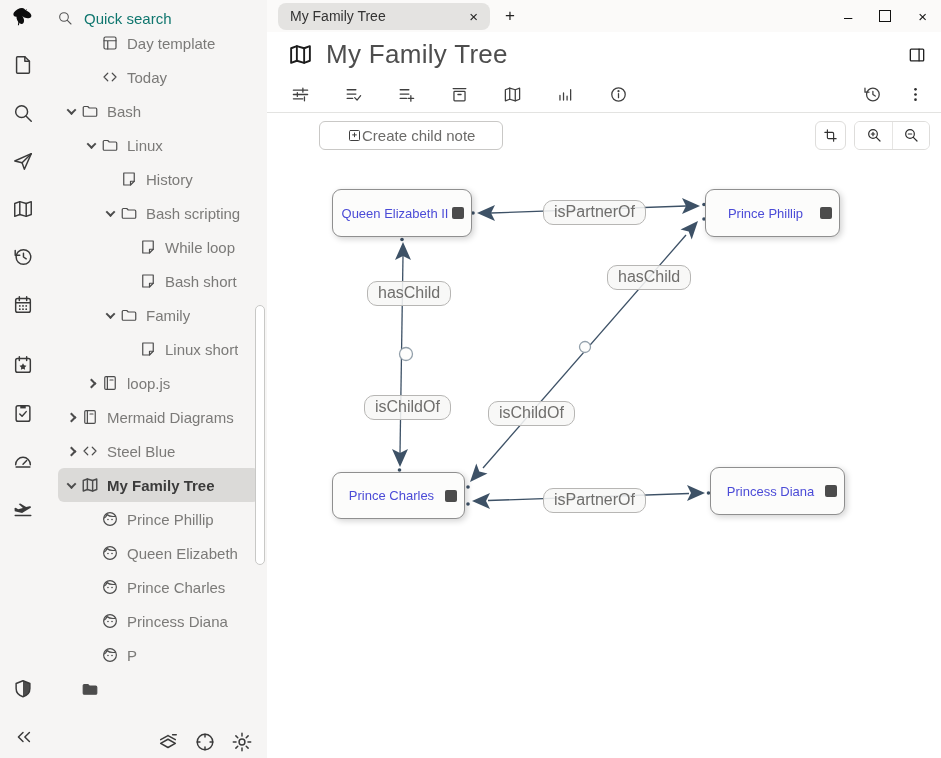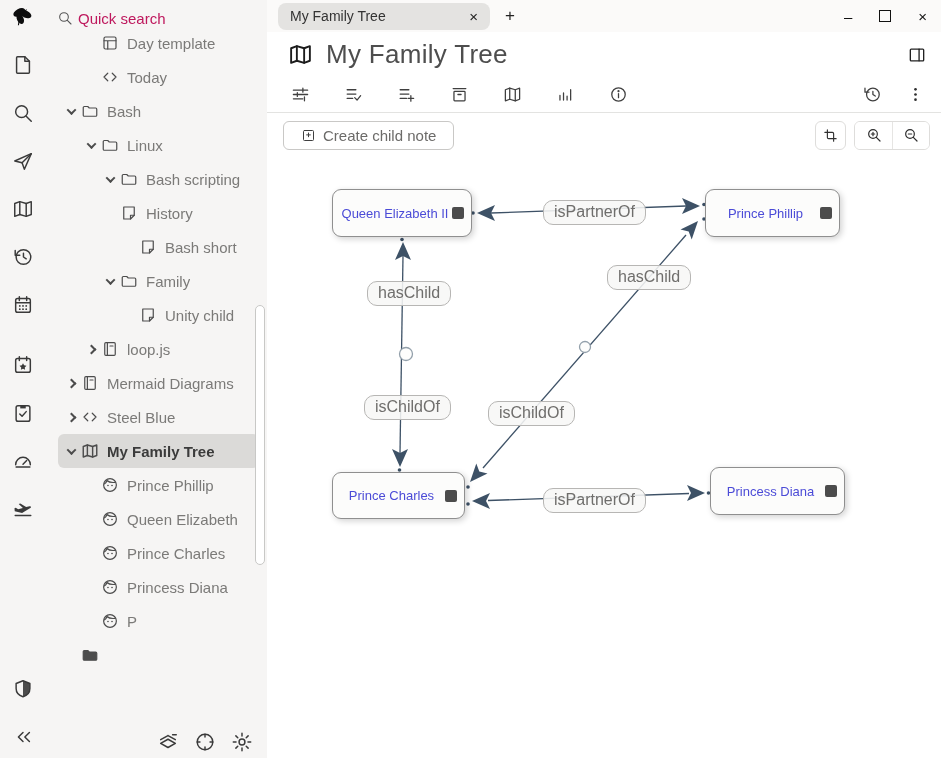--- a/index.html
+++ b/index.html
@@ -13,21 +13,21 @@
   .ib { width:22px; height:22px; margin-bottom:26px; color:#3a3a3a; cursor:pointer; }
   .ib svg { width:22px; height:22px; display:block; }
   .ib.logo { margin-bottom:26px; }
   .ib.gap-top { margin-top:12px; }
   .ib.push { margin-top:auto; }
   .ic { fill:none; stroke:currentColor; stroke-width:1.6; stroke-linecap:round; stroke-linejoin:round; }
 
   
   .sidebar { width:222px; background:#f6f5f4; position:relative; overflow:hidden; flex:none; }
   .quick-search { height:36px; display:flex; align-items:center; padding-left:12px;
-    color:#be185d; font-size:15px; gap:5px; position:relative; z-index:3; background:#f6f5f4; }
+    color:#0f766e; font-size:15px; gap:11px; position:relative; z-index:3; background:#f6f5f4; }
   .quick-search svg { width:16px; height:16px; color:#555; }
   .tree { margin-top:-10px; position:relative; z-index:1; }
   .row { height:34px; display:flex; align-items:center; color:#7b7a78; font-size:15px;
     white-space:nowrap; cursor:pointer; }
   .row .lbl { overflow:hidden; }
   .d1 { padding-left:16px; } .d2 { padding-left:36px; } .d3 { padding-left:55px; } .d4 { padding-left:74px; }
   .chev { width:20px; flex:none; display:flex; align-items:center; justify-content:center; }
   .chev i { width:7px; height:7px; border-right:2px solid #4c4c4c; border-bottom:2px solid #4c4c4c; display:block; }
   .chev.down i { transform:rotate(45deg) translate(-1px,-1px); }
   .chev.right i { transform:rotate(-45deg); }
@@ -62,23 +62,23 @@
   .panel-toggle svg { width:20px; height:20px; }
 
   .ribbon { height:36px; display:flex; align-items:center; padding-left:24px; padding-right:16px;
     border-bottom:1px solid #e3e3e1; flex:none; }
   .rb { width:19px; height:19px; color:#3f3f3f; margin-right:34px; cursor:pointer; }
   .rb svg { width:19px; height:19px; display:block; }
   .rb-right { margin-left:auto; display:flex; align-items:center; gap:24px; }
   .rb-right .rb { margin-right:0; }
 
   .content-toolbar { height:44px; display:flex; align-items:center; padding:0 11px 0 16px; flex:none; }
-  .btn-create { display:flex; align-items:center; gap:7px; border:1px solid #c9c8c6; border-radius:6px;
-    background:#fff; height:29px; padding:0 17px; font-size:15px; color:#6c6b69;
-    font-family:inherit; cursor:pointer; }
+  .btn-create { display:flex; align-items:center; border:1px solid #c9c8c6; border-radius:6px;
+    background:#fff; height:29px; padding:0 27px; font-size:15px; color:#6c6b69;
+    font-family:inherit; cursor:pointer;margin-left:36px; }
   .btn-create svg { width:15px; height:15px; color:#3f3f3f; }
   .ct-right { margin-left:auto; display:flex; gap:8px; }
   .sqbtn { width:31px; height:29px; border:1px solid #dedddb; border-radius:6px; background:#fff;
     display:flex; align-items:center; justify-content:center; color:#2f2f2f; cursor:pointer; }
   .sqbtn svg { width:15px; height:15px; }
   .zoomgroup { display:flex; border:1px solid #dedddb; border-radius:6px; overflow:hidden; }
   .zoomgroup .zbtn { width:37px; height:27px; display:flex; align-items:center; justify-content:center;
     color:#2f2f2f; cursor:pointer; background:#fff; }
   .zoomgroup .zbtn + .zbtn { border-left:1px solid #e6e5e3; }
   .zoomgroup svg { width:16px; height:16px; }
@@ -251,48 +251,58 @@
             <i></i>
           </span>
         <span class="ticon">
             <svg viewBox="0 0 24 24" class="ic">
               <path d="M3 7.5a1.5 1.5 0 0 1 1.5-1.5H9l2 2h8.5A1.5 1.5 0 0 1 21 9.5v8a1.5 1.5 0 0 1-1.5 1.5h-15A1.5 1.5 0 0 1 3 17.5z"></path>
             </svg>
           </span>
         <span class="lbl">Linux</span>
       </div>
       <div class="row d3">
-        <span class="chev down">
-            <i></i>
-          </span>
-        <span class="ticon">
-            <svg viewBox="0 0 24 24" class="ic">
-              <path d="M3 7.5a1.5 1.5 0 0 1 1.5-1.5H9l2 2h8.5A1.5 1.5 0 0 1 21 9.5v8a1.5 1.5 0 0 1-1.5 1.5h-15A1.5 1.5 0 0 1 3 17.5z"></path>
-            </svg>
-          </span>
-        <span class="lbl">Bash scripting</span>
-      </div>
-      <div class="row d3">
         <span class="chev"></span>
         <span class="ticon">
             <svg viewBox="0 0 24 24" class="ic">
               <path d="M5 4h14v11l-5 5H5z"></path>
               <path d="M14 20v-5h5"></path>
             </svg>
           </span>
         <span class="lbl">History</span>
       </div>
+      <div class="row d3">
+        <span class="chev down">
+            <i></i>
+          </span>
+        <span class="ticon">
+            <svg viewBox="0 0 24 24" class="ic">
+              <path d="M3 7.5a1.5 1.5 0 0 1 1.5-1.5H9l2 2h8.5A1.5 1.5 0 0 1 21 9.5v8a1.5 1.5 0 0 1-1.5 1.5h-15A1.5 1.5 0 0 1 3 17.5z"></path>
+            </svg>
+          </span>
+        <span class="lbl">Bash scripting</span>
+      </div>
       <div class="row d4">
         <span class="chev"></span>
         <span class="ticon">
             <svg viewBox="0 0 24 24" class="ic">
               <path d="M5 4h14v11l-5 5H5z"></path>
               <path d="M14 20v-5h5"></path>
             </svg>
           </span>
+        <span class="lbl">While loop</span>
+      </div>
+      <div class="row d4">
+        <span class="chev"></span>
+        <span class="ticon">
+            <svg viewBox="0 0 24 24" class="ic">
+              <path d="M5 4h14v11l-5 5H5z"></path>
+              <path d="M14 20v-5h5"></path>
+            </svg>
+          </span>
         <span class="lbl">Bash short</span>
       </div>
       <div class="row d3">
         <span class="chev down">
             <i></i>
           </span>
         <span class="ticon">
             <svg viewBox="0 0 24 24" class="ic">
               <path d="M3 7.5a1.5 1.5 0 0 1 1.5-1.5H9l2 2h8.5A1.5 1.5 0 0 1 21 9.5v8a1.5 1.5 0 0 1-1.5 1.5h-15A1.5 1.5 0 0 1 3 17.5z"></path>
             </svg>
@@ -300,21 +310,21 @@
         <span class="lbl">Family</span>
       </div>
       <div class="row d4">
         <span class="chev"></span>
         <span class="ticon">
             <svg viewBox="0 0 24 24" class="ic">
               <path d="M5 4h14v11l-5 5H5z"></path>
               <path d="M14 20v-5h5"></path>
             </svg>
           </span>
-        <span class="lbl">Unity child</span>
+        <span class="lbl">Linux short</span>
       </div>
       <div class="row d2">
         <span class="chev right">
             <i></i>
           </span>
         <span class="ticon">
             <svg viewBox="0 0 24 24" class="ic">
               <rect x="5" y="3.5" width="14" height="17" rx="1.5"></rect>
               <path d="M8.5 3.5v17M12 8h4"></path>
             </svg>

